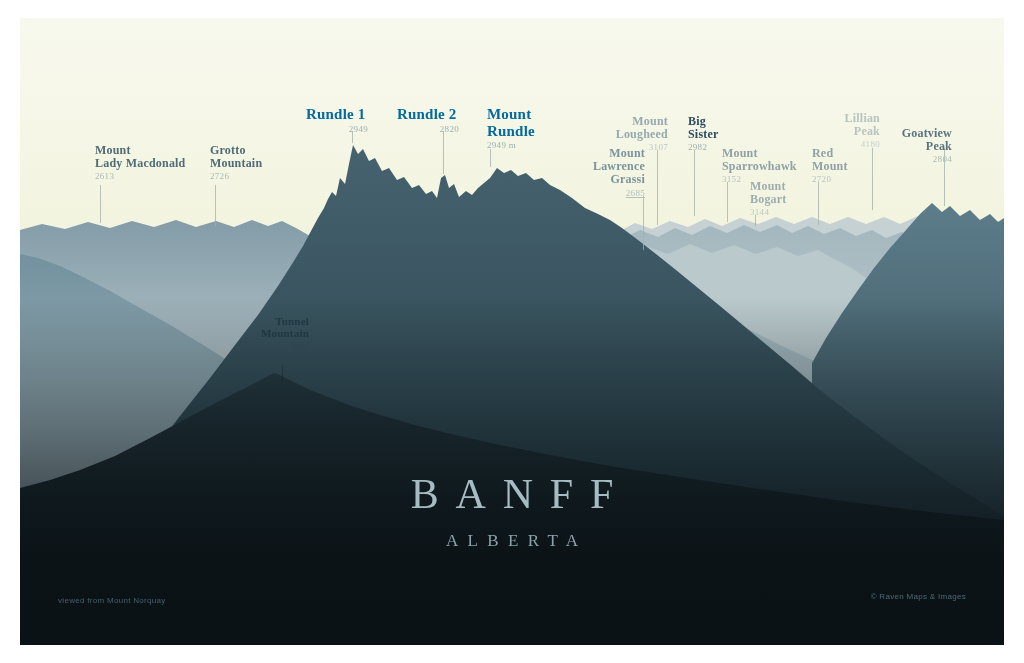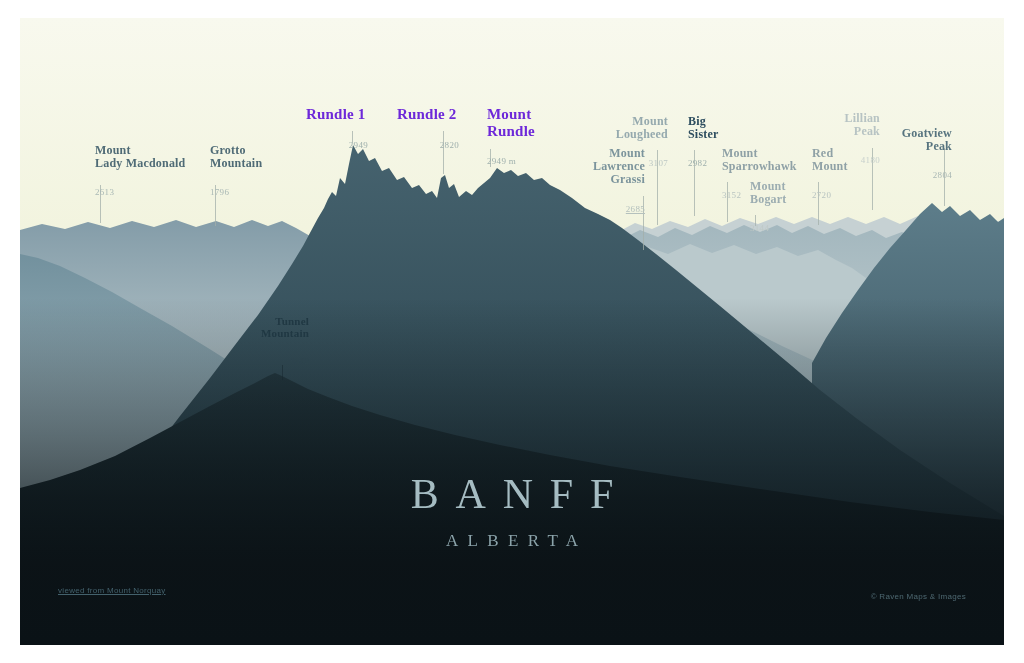--- a/index.html
+++ b/index.html
@@ -4,45 +4,45 @@
 <style>
   html,body{margin:0;padding:0;background:#ffffff;}
   .poster{position:relative;width:1024px;height:663px;background:#ffffff;overflow:hidden;
           font-family:"Liberation Serif", serif;}
   .art{position:absolute;left:20px;top:18px;width:984px;height:627px;overflow:hidden;}
   .art svg{position:absolute;left:0;top:0;display:block;}
 
   
   .peak{position:absolute;line-height:1.1;}
   .peak .nm{display:block;white-space:pre-line;font-weight:700;font-size:12px;letter-spacing:.2px;}
-  .peak .el{display:block;font-size:9px;font-weight:400;margin-top:18px;letter-spacing:.3px;}
+  .peak .el{display:block;font-size:9px;font-weight:400;margin-top:2px;letter-spacing:.3px;}
   .al-r{text-align:right;}
   .al-c-el .el{text-align:right;}
 
-  .p-major .nm{font-size:15px;color:#6d28d9;letter-spacing:.2px;}
+  .p-major .nm{font-size:15px;color:#0369a1;letter-spacing:.2px;}
   .p-major .el{color:#9fb0ad;}
   .p-lady .nm,.p-grotto .nm{color:#4f6b76;} .p-lady .el,.p-grotto .el{color:#a9b8b5;}
   .p-lougheed .nm{color:#95a9ae;} .p-lougheed .el{color:#bcc7c4;}
   .p-bigsister .nm{color:#2d4d5f;} .p-bigsister .el{color:#9fb0ad;}
   .p-grassi .nm{color:#7b949c;} .p-grassi .el{color:#b4c0bd;text-decoration:underline;}
   .p-sparrow .nm,.p-red .nm{color:#8fa1a6;} .p-sparrow .el,.p-red .el{color:#b9c4c1;}
   .p-bogart .nm{color:#9cadb1;} .p-bogart .el{color:#bfc9c6;}
   .p-lillian .nm{color:#b7c3c3;} .p-lillian .el{color:#c8d1cd;}
   .p-goatview .nm{color:#57747f;margin-top:15px;} .p-goatview .el{color:#aab8b5;}
   .p-tunnel .nm{color:#203843;font-size:11px;} .p-tunnel .el{color:#2e454e;font-size:8.5px;}
 
   .leader{position:absolute;width:1px;background:#a3afa9;opacity:.75;}
   .leader.dk{background:#16262d;opacity:.5;}
 
   .title-block{position:absolute;left:0;width:100%;text-align:center;}
   .banff{font-size:42px;font-weight:400;color:#a5bcc2;letter-spacing:.40em;text-indent:.40em;}
   .alberta{font-size:17px;font-weight:400;color:#8ba3aa;letter-spacing:.55em;text-indent:.55em;margin-top:13px;}
 
   .credit{position:absolute;font-family:"Liberation Sans", sans-serif;font-size:8px;letter-spacing:.3px;}
-  .credit-left{left:38px;bottom:50px;color:#43616c;text-decoration:underline;}
+  .credit-left{left:38px;bottom:40px;color:#43616c;}
   .credit-right{right:38px;bottom:44px;color:#4e6871;}
 </style>
 </head>
 <body>
 
 <div class="poster">
   <div class="art">
 
     <svg width="984" height="627" viewBox="0 0 984 627" preserveAspectRatio="none">
       <defs>
@@ -125,21 +125,21 @@
     <i class="leader dk" style="left:262px;top:347px;height:15px;"></i>
 
     <div class="peak p-lady" style="left:75px;top:126px;">
       <span class="nm">Mount
 Lady Macdonald</span>
       <span class="el">2613</span>
     </div>
     <div class="peak p-grotto" style="left:190px;top:126px;">
       <span class="nm">Grotto
 Mountain</span>
-      <span class="el">1796</span>
+      <span class="el">2726</span>
     </div>
     <div class="peak p-major al-c-el" style="left:286px;top:88px;width:62px;">
       <span class="nm">Rundle 1</span>
       <span class="el">2949</span>
     </div>
     <div class="peak p-major al-c-el" style="left:377px;top:88px;width:62px;">
       <span class="nm">Rundle 2</span>
       <span class="el">2820</span>
     </div>
     <div class="peak p-major" style="left:467px;top:88px;">

